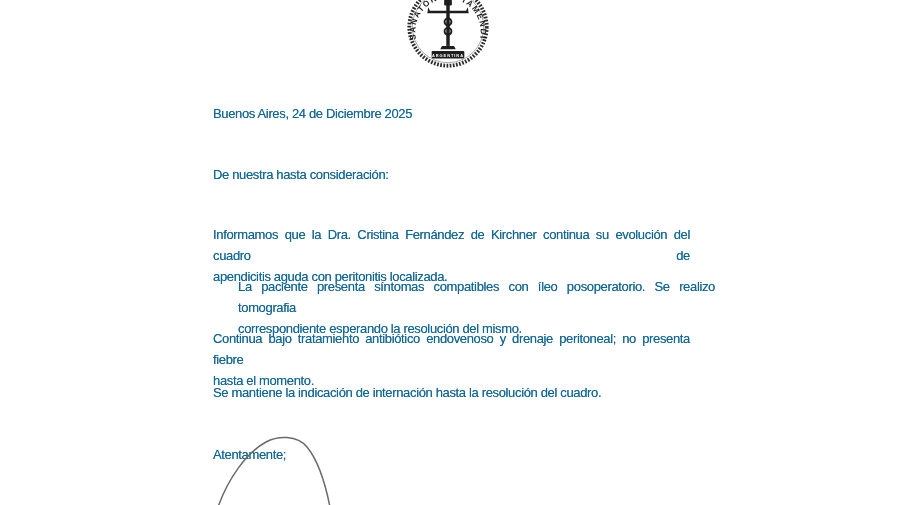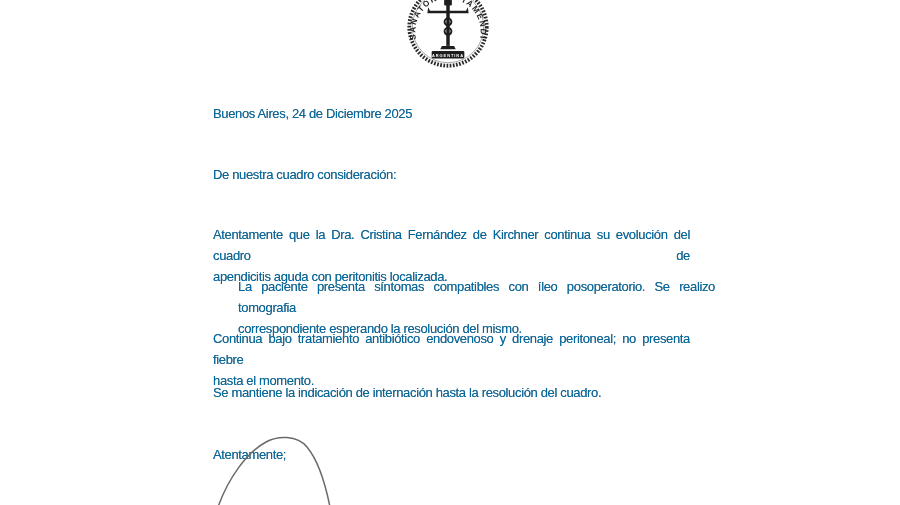--- a/index.html
+++ b/index.html
@@ -84,24 +84,24 @@
 
       <g>
         <rect x="31" y="78" width="38" height="8.5" rx="1.2" fill="#1e1e1e"></rect>
         <text x="50" y="84.5" text-anchor="middle" font-size="4.6" letter-spacing="1.1" fill="#ffffff" font-weight="bold">ARGENTINA</text>
       </g>
     </svg>
   </div>
 
   <div class="doc-text block-date">Buenos Aires, 24 de Diciembre 2025</div>
 
-  <div class="doc-text block-salutation">De nuestra cuadro consideración:</div>
+  <div class="doc-text block-salutation">De nuestra hasta consideración:</div>
 
   <div class="doc-text block-p1">
-    <div class="jline">Atentamente que la Dra. Cristina Fernández de Kirchner continua su evolución del cuadro de</div>
+    <div class="jline">Informamos que la Dra. Cristina Fernández de Kirchner continua su evolución del cuadro de</div>
     <div>apendicitis aguda con peritonitis localizada.</div>
   </div>
 
   <div class="doc-text block-p2">
     <div class="jline">La paciente presenta síntomas compatibles con íleo posoperatorio. Se realizo tomografia</div>
     <div>correspondiente esperando la resolución del mismo.</div>
   </div>
 
   <div class="doc-text block-p3">
     <div class="jline">Continua bajo tratamiento antibiótico endovenoso y drenaje peritoneal; no presenta fiebre</div>

